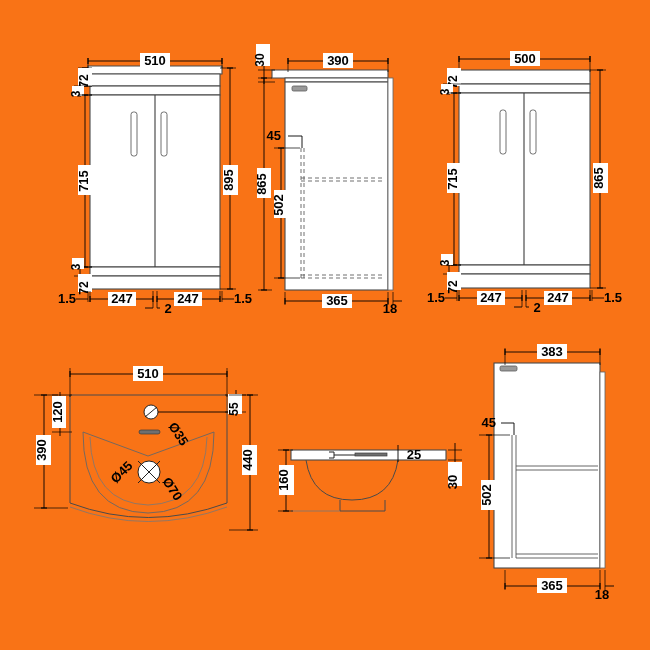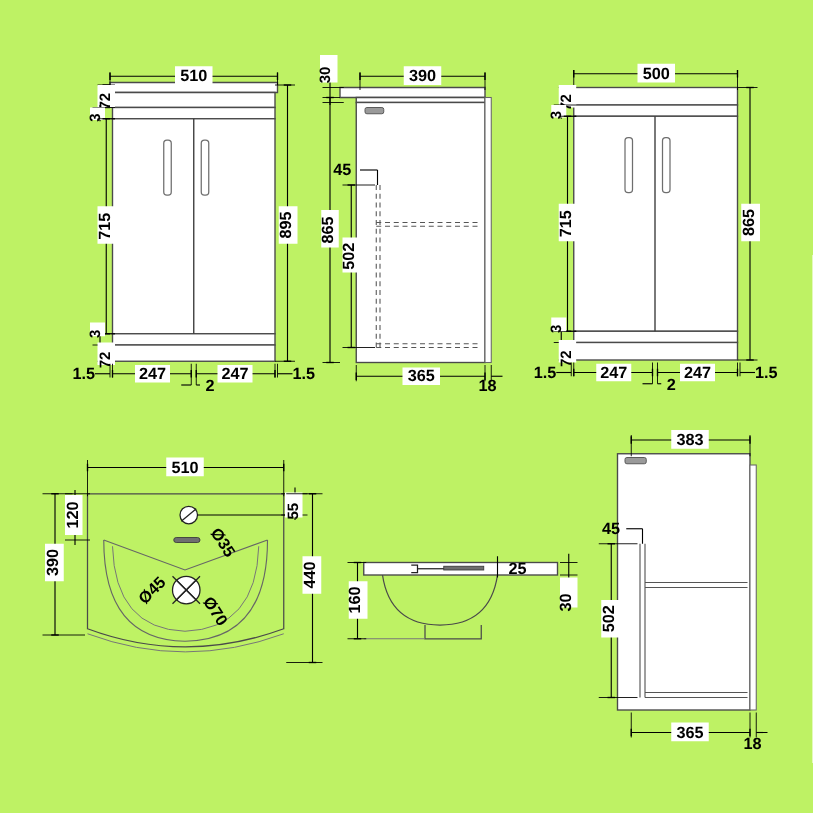--- a/index.html
+++ b/index.html
@@ -11,21 +11,21 @@
   body {
     width: 650px;
     height: 650px;
     font-family: "Liberation Sans", sans-serif;
     overflow: hidden;
   }
   #drawing-root {
     position: relative;
     width: 650px;
     height: 650px;
-    background: #bef264;
+    background: #f97316;
   }
   svg.sheet {
     display: block;
     width: 650px;
     height: 650px;
   }
   .dimtext {
     font-family: "Liberation Sans", sans-serif;
     font-size: 13px;
     font-weight: bold;

